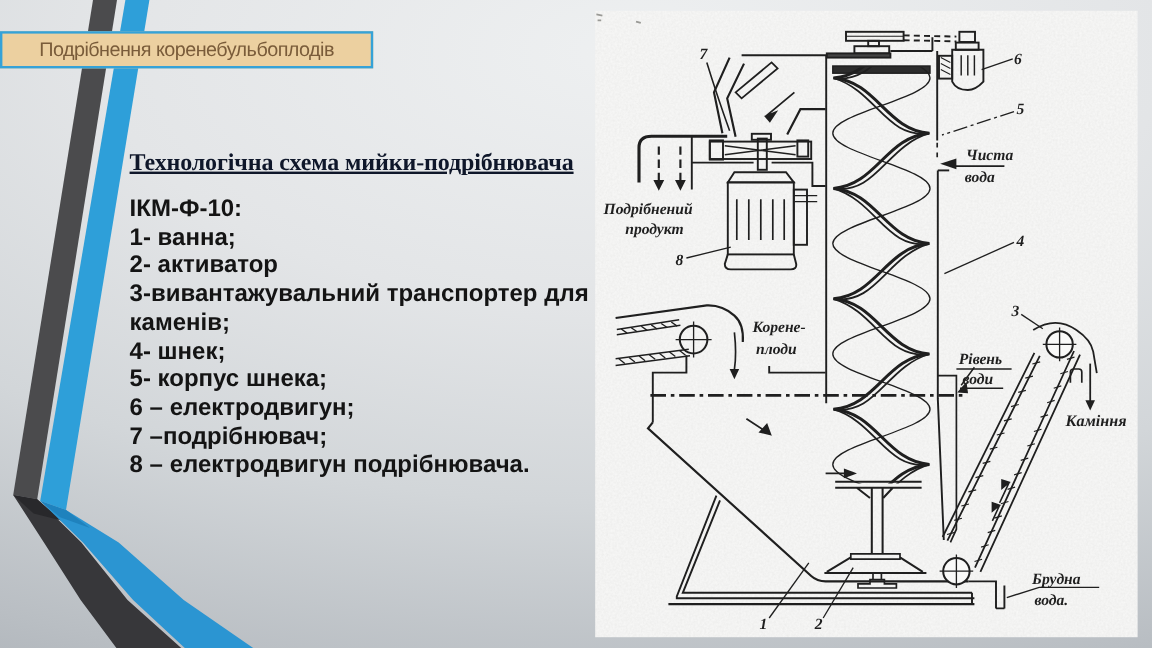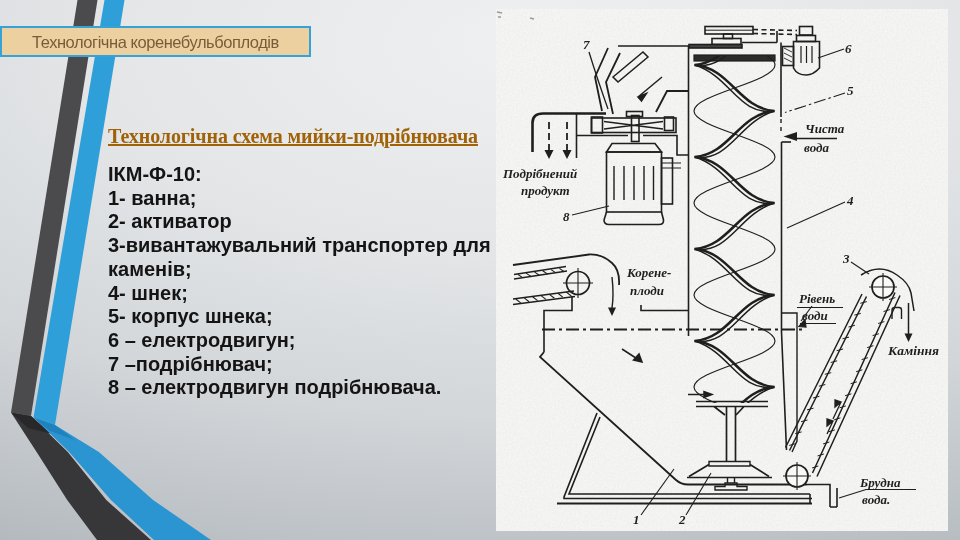--- a/index.html
+++ b/index.html
@@ -20,23 +20,23 @@
   <path d="M 11,412.5 L 31,416 L 52,434 L 28,428 Z" fill="#28282b"></path>
 
   <path d="M 104.5,0 L 124.5,0 L 55,425 L 33.5,417.5 Z" fill="#2e9fd9"></path>
 
   <path d="M 33.5,417.5 L 55,425 L 98.9,452 L 153.1,500 L 211,540 L 154,540 L 110.9,500 L 69.1,452 Z" fill="#2b95d2"></path>
 
   <path d="M 33.5,417.5 L 55,425 L 75,440 L 50,431 Z" fill="#1f82bd"></path>
 </svg>
 
 <div class="abs" style="left:0px;top:26px;width:311px;height:31px;background:#ecd0a0;border:2px solid #35a2d8;box-sizing:border-box;
-     color:#7a5c3a;font-size:16.5px;letter-spacing:-0.45px;text-align:center;line-height:28px;">Технологічна коренебульбоплодів</div>
-
-<div class="abs" style="left:108px;top:126px;font-family:'Liberation Serif',serif;font-weight:bold;font-size:20px;line-height:20px;letter-spacing:-0.1px;color:#a16207;">
+     color:#7a5c3a;font-size:16.5px;letter-spacing:-0.45px;text-align:center;line-height:28px;">Подрібнення коренебульбоплодів</div>
+
+<div class="abs" style="left:108px;top:126px;font-family:'Liberation Serif',serif;font-weight:bold;font-size:20px;line-height:20px;letter-spacing:-0.1px;color:#0f172a;">
 <span style="text-decoration:underline">Технологічна схема мийки-подрібнювача</span></div>
 
 <div class="abs" style="left:108px;top:163px;font-family:Liberation Sans, sans-serif;font-weight:bold;font-size:20px;line-height:23.7px;color:#141414;">
 ІКМ-Ф-10:<br>
 1- ванна;<br>
 2- активатор<br>
 3-вивантажувальний транспортер для<br>
 каменів;<br>
 4- шнек;<br>
 5- корпус шнека;<br>

